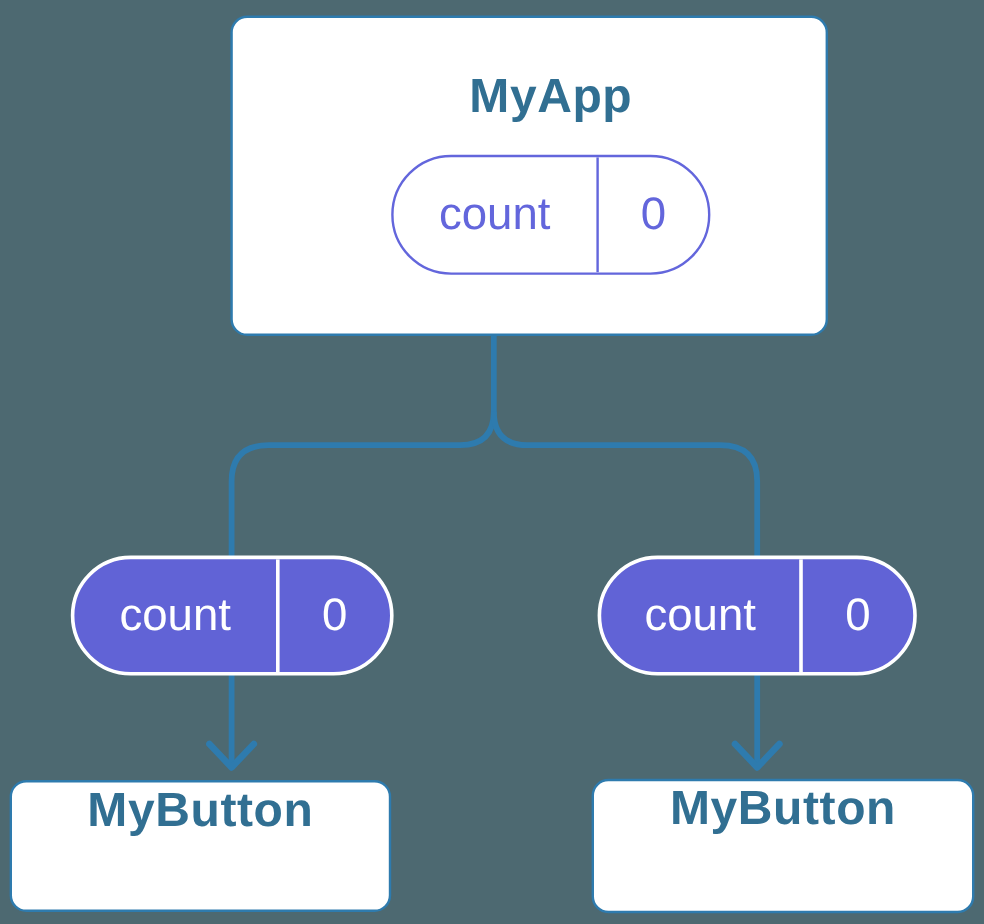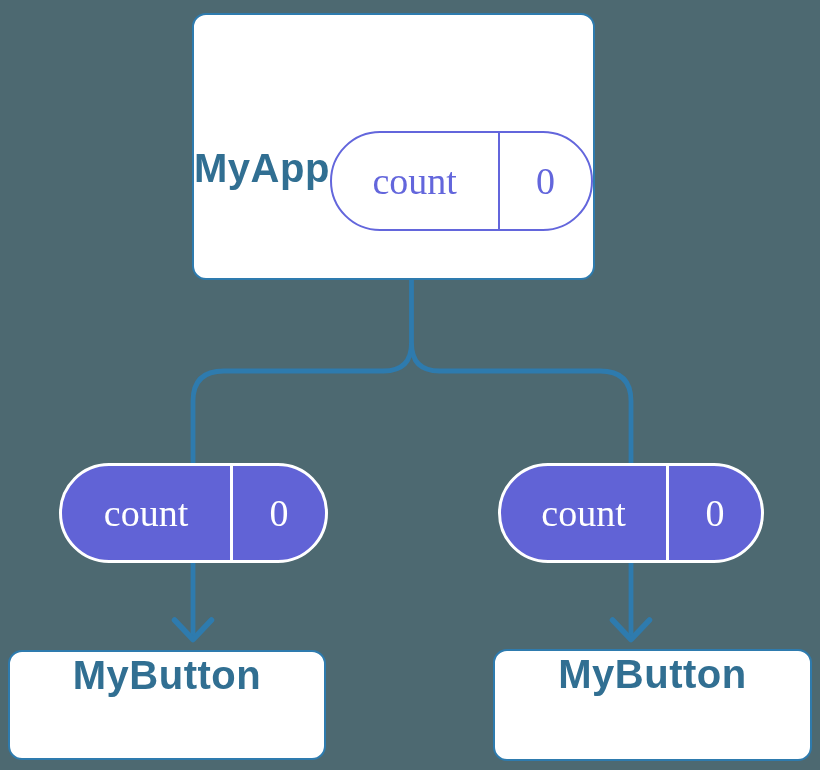--- a/index.html
+++ b/index.html
@@ -23,34 +23,34 @@
   .connectors .branch{stroke-width:4.8px;}
   .connectors .chevron{stroke-width:5.5px;stroke-linecap:round;stroke-linejoin:round;}
 
   .card{
     position:absolute;
     background:var(--card-white);
     border:2.5px solid var(--line-blue);
     border-radius:14px;
   }
   .card-root{
-    left:192px;top:13px;width:403px;height:267px;
-    display:flex;flex-direction:row;align-items:center;
+    left:192px;top:13px;width:498px;height:267px;
+    display:flex;flex-direction:column;align-items:center;
     padding-top:42px;
+    padding-left:36px;
   }
   .card-title{
     font-size:40px;font-weight:600;line-height:1.15;
     color:var(--title-blue);
     letter-spacing:0.5px;
   }
   .pill{
     display:flex;align-items:stretch;
     border-radius:50px;
     overflow:hidden;
-    font-family:Liberation Serif, serif;
   }
   .pill-main{
     flex:1;display:flex;align-items:center;justify-content:center;
     font-size:38px;
   }
   .pill-sep{width:2.5px;}
   .pill-val{
     display:flex;align-items:center;justify-content:center;
     font-size:38px;
   }

